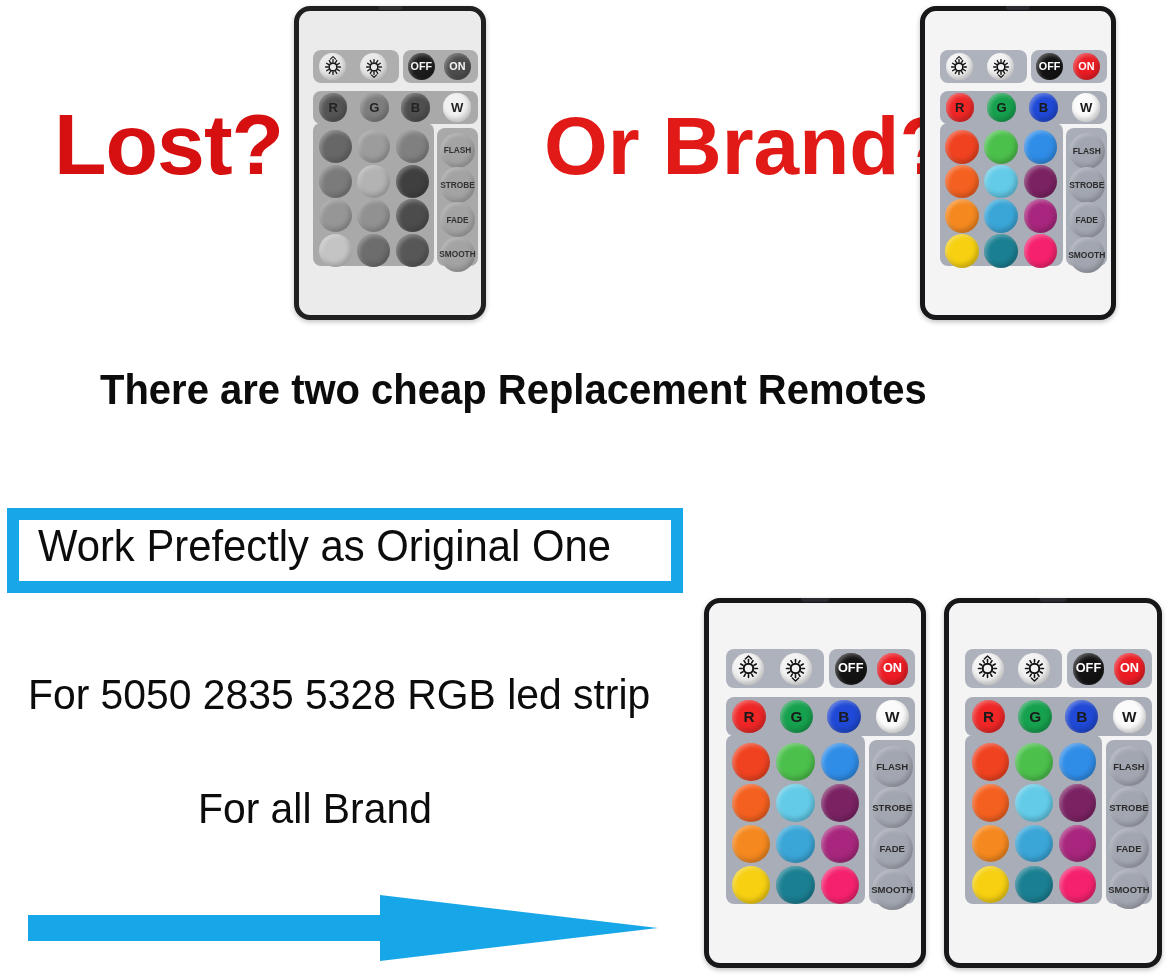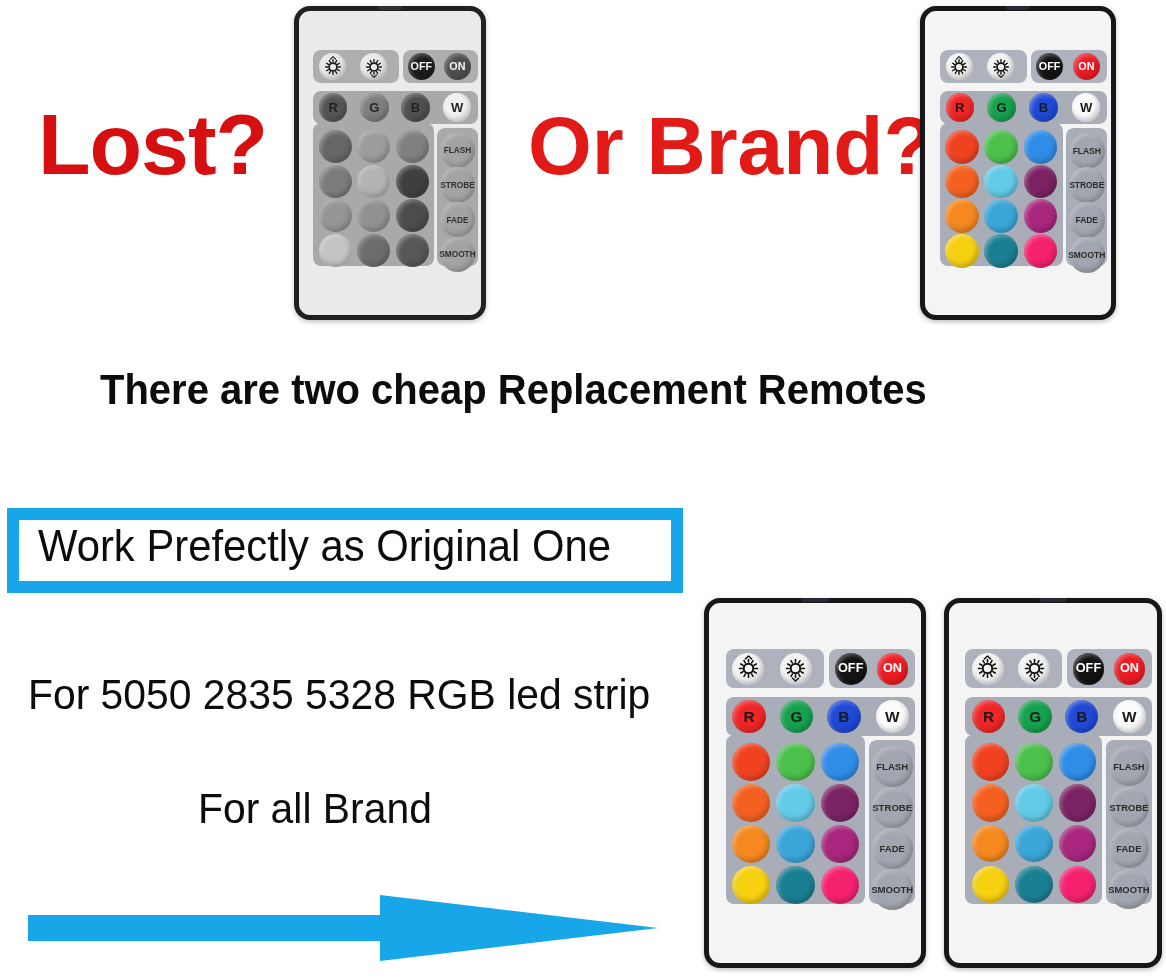--- a/index.html
+++ b/index.html
@@ -7,20 +7,21 @@
     width:1166px;height:977px;position:relative;overflow:hidden;
     font-family:"Liberation Sans", sans-serif;
     -webkit-font-smoothing:antialiased;
   }
   .abs{position:absolute;}
 
   
   .headline{
     font-weight:bold;color:#d61010;white-space:nowrap;
     font-family:"Liberation Sans", sans-serif;
+    margin-left:16px;
   }
   #hl-lost{left:38px;top:95px;font-size:86px;letter-spacing:-1px;}
   #hl-broke{left:528px;top:99px;font-size:82px;color:#e11a17;font-weight:bold;letter-spacing:0px;}
 
   .blacktext{
     color:#0c0c0c;white-space:nowrap;
     font-family:"Liberation Sans Narrow","Liberation Sans", sans-serif;
     transform-origin:left top;
   }
   #sub-line{

